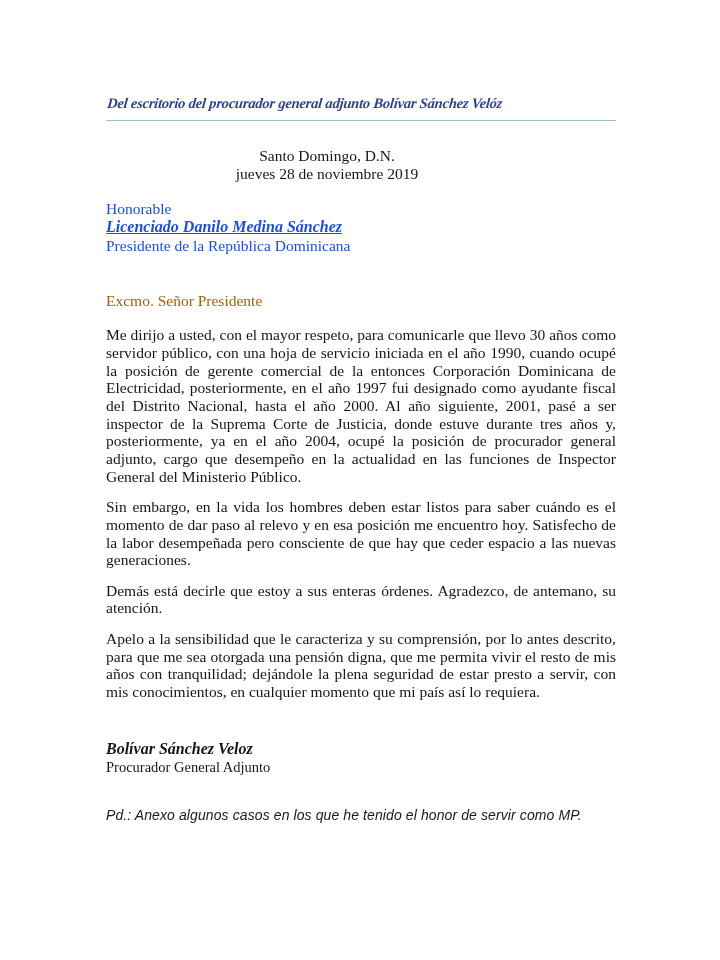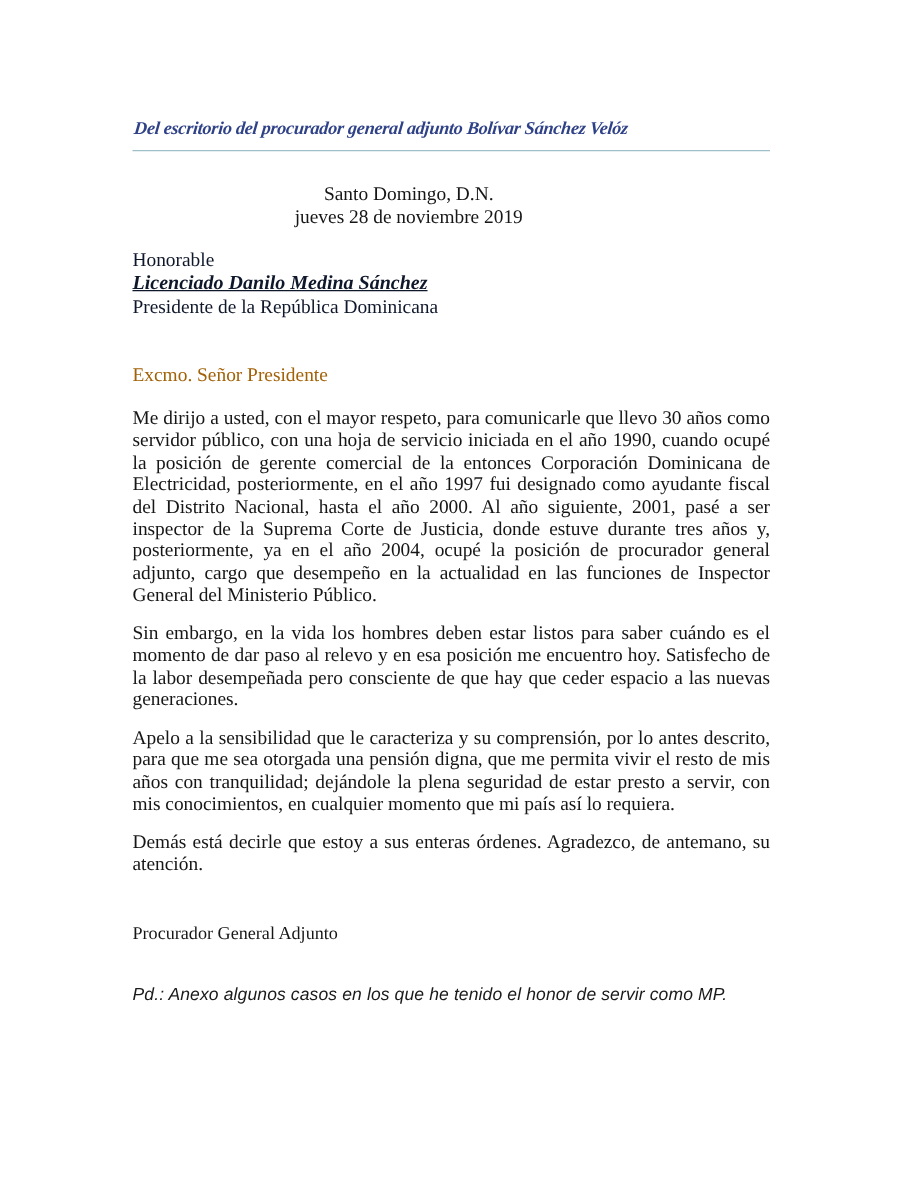--- a/index.html
+++ b/index.html
@@ -78,21 +78,21 @@
     line-height: 1.17;
     padding-right: 68px;
   }
   .date-block div { white-space: nowrap; }
 
   
   .addressee {
     margin-top: 17px;
     font-family: "Liberation Serif", "DejaVu Serif", serif;
     font-size: 15.5px;
-    color: #0f172a;
+    color: #1d4ed8;
     line-height: 1.17;
   }
   .addressee .name {
     font-weight: bold;
     font-style: italic;
     font-size: 16px;
     text-decoration: underline;
   }
 
   
@@ -163,25 +163,26 @@
         <div>Honorable</div>
         <div class="name">Licenciado Danilo Medina Sánchez</div>
         <div>Presidente de la República Dominicana</div>
       </div>
 
       <div class="salutation">Excmo. Señor Presidente</div>
 
       <div class="body-text">
         <p>Me dirijo a usted, con el mayor respeto, para comunicarle que llevo 30 años como servidor público, con una hoja de servicio iniciada en el año 1990, cuando ocupé la posición de gerente comercial de la entonces Corporación Dominicana de Electricidad, posteriormente, en el año 1997 fui designado como ayudante fiscal del Distrito Nacional, hasta el año 2000. Al año siguiente, 2001, pasé a ser inspector de la Suprema Corte de Justicia, donde estuve durante tres años y, posteriormente, ya en el año 2004, ocupé la posición de procurador general adjunto, cargo que desempeño en la actualidad en las funciones de Inspector General del Ministerio Público.</p>
         <p>Sin embargo, en la vida los hombres deben estar listos para saber cuándo es el momento de dar paso al relevo y en esa posición me encuentro hoy. Satisfecho de la labor desempeñada pero consciente de que hay que ceder espacio a las nuevas generaciones.</p>
+        <p>Demás está decirle que estoy a sus enteras órdenes. Agradezco, de antemano, su atención.</p>
         <p>Apelo a la sensibilidad que le caracteriza y su comprensión, por lo antes descrito, para que me sea otorgada una pensión digna, que me permita vivir el resto de mis años con tranquilidad; dejándole la plena seguridad de estar presto a servir, con mis conocimientos, en cualquier momento que mi país así lo requiera.</p>
-        <p>Demás está decirle que estoy a sus enteras órdenes. Agradezco, de antemano, su atención.</p>
       </div>
 
       <div class="signature">
+        <div class="sig-name">Bolívar Sánchez Veloz</div>
         <div class="sig-title">Procurador General Adjunto</div>
       </div>
 
       <div class="postscript">Pd.: Anexo algunos casos en los que he tenido el honor de servir como MP.</div>
 
     </div>
   </div>
 </div>
 
 </body></html>

